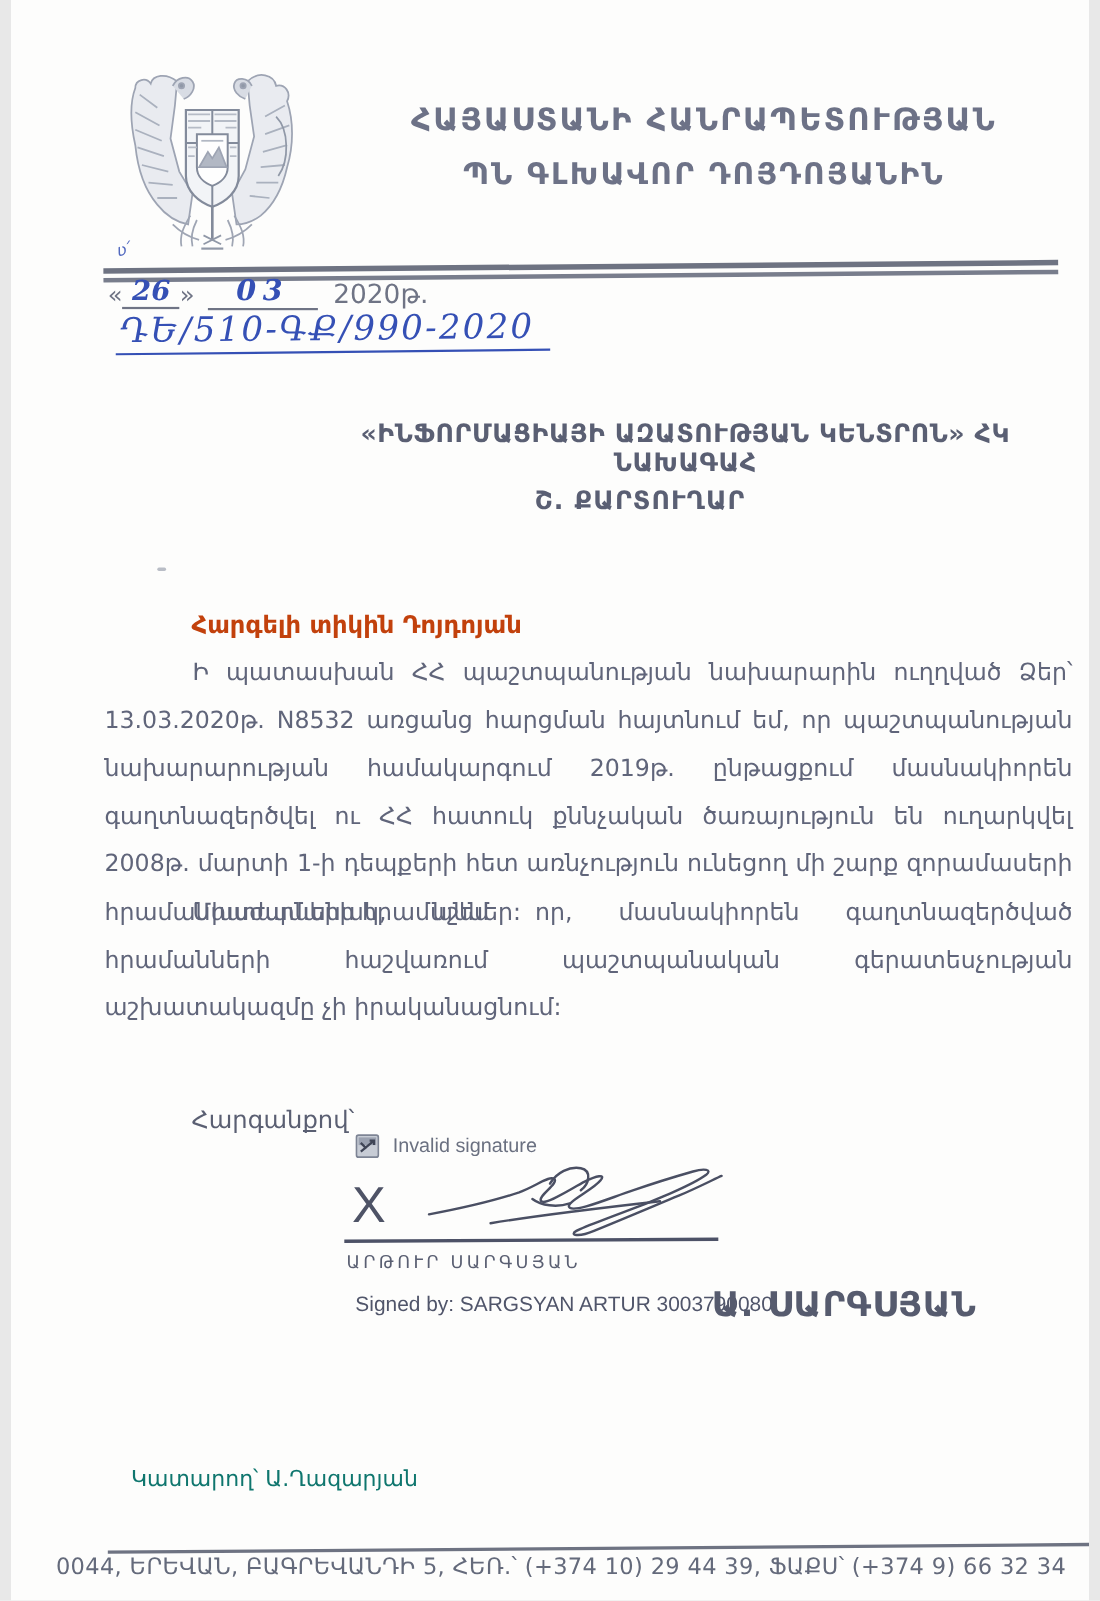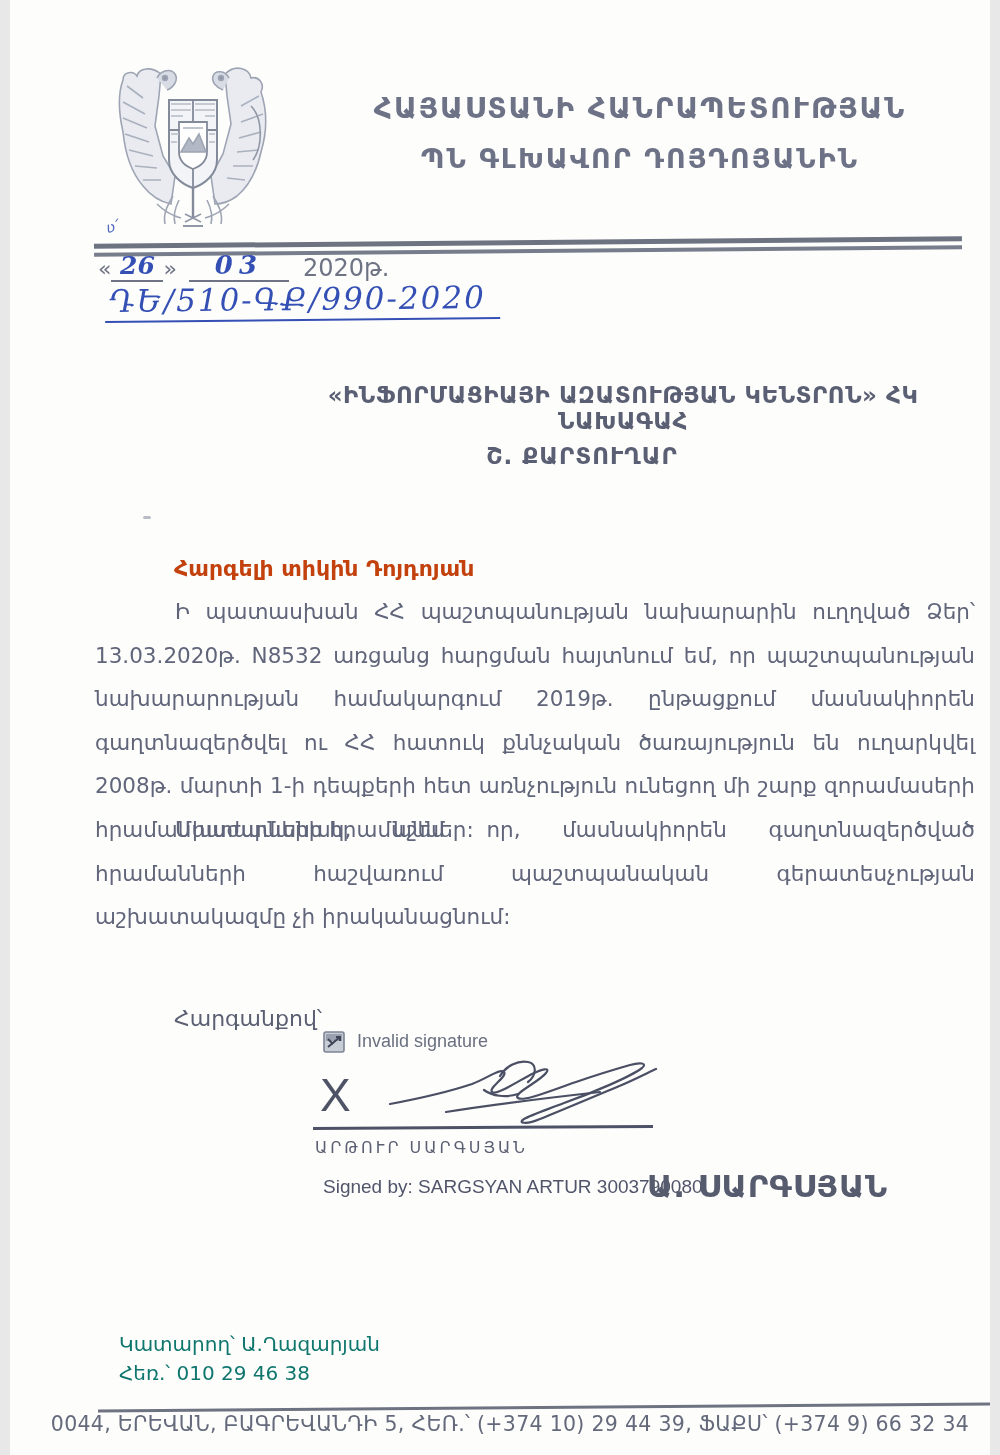--- a/index.html
+++ b/index.html
@@ -149,19 +149,18 @@
   <div class="sig-line"></div>
 
   <div class="sig-name-caps">ԱՐԹՈՒՐ ՍԱՐԳՍՅԱՆ</div>
 
   <div class="signed-by">Signed by: SARGSYAN ARTUR 3003790080</div>
 
   <div class="sig-name-short">Ա. ՍԱՐԳՍՅԱՆ</div>
 
   <div class="executor">
     <div>Կատարող՝ Ա.Ղազարյան</div>
-    <div>Հեռ.՝ 010 29 46 38</div>
   </div>
 
   <div class="footer-rule"></div>
   <div class="footer-text">0044, ԵՐԵՎԱՆ, ԲԱԳՐԵՎԱՆԴԻ 5, ՀԵՌ.՝ (+374 10) 29 44 39, ՖԱՔՍ՝ (+374 9) 66 32 34</div>
 
 </div>
 
 </body></html>

